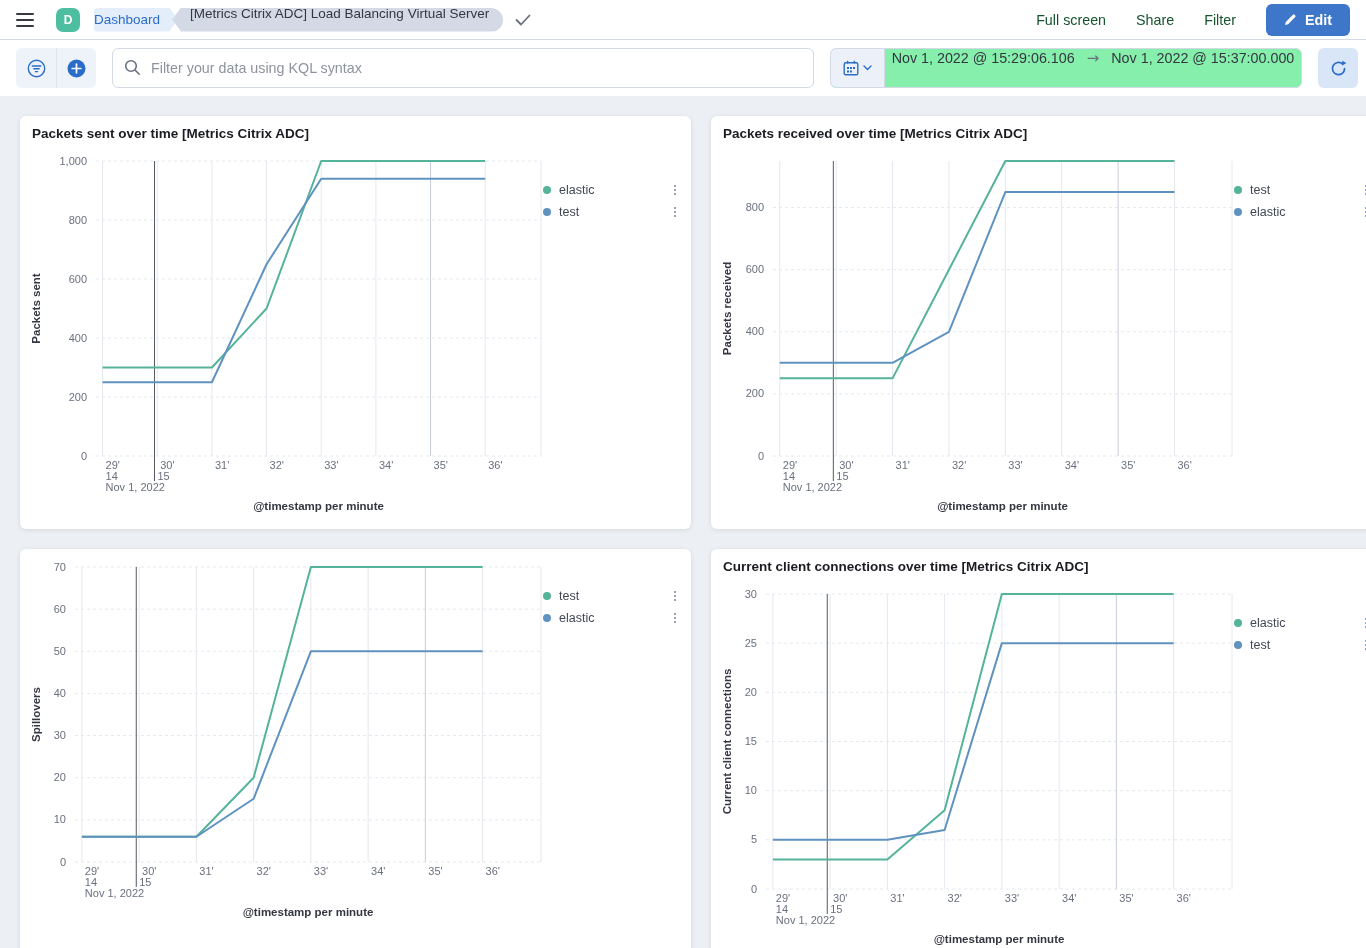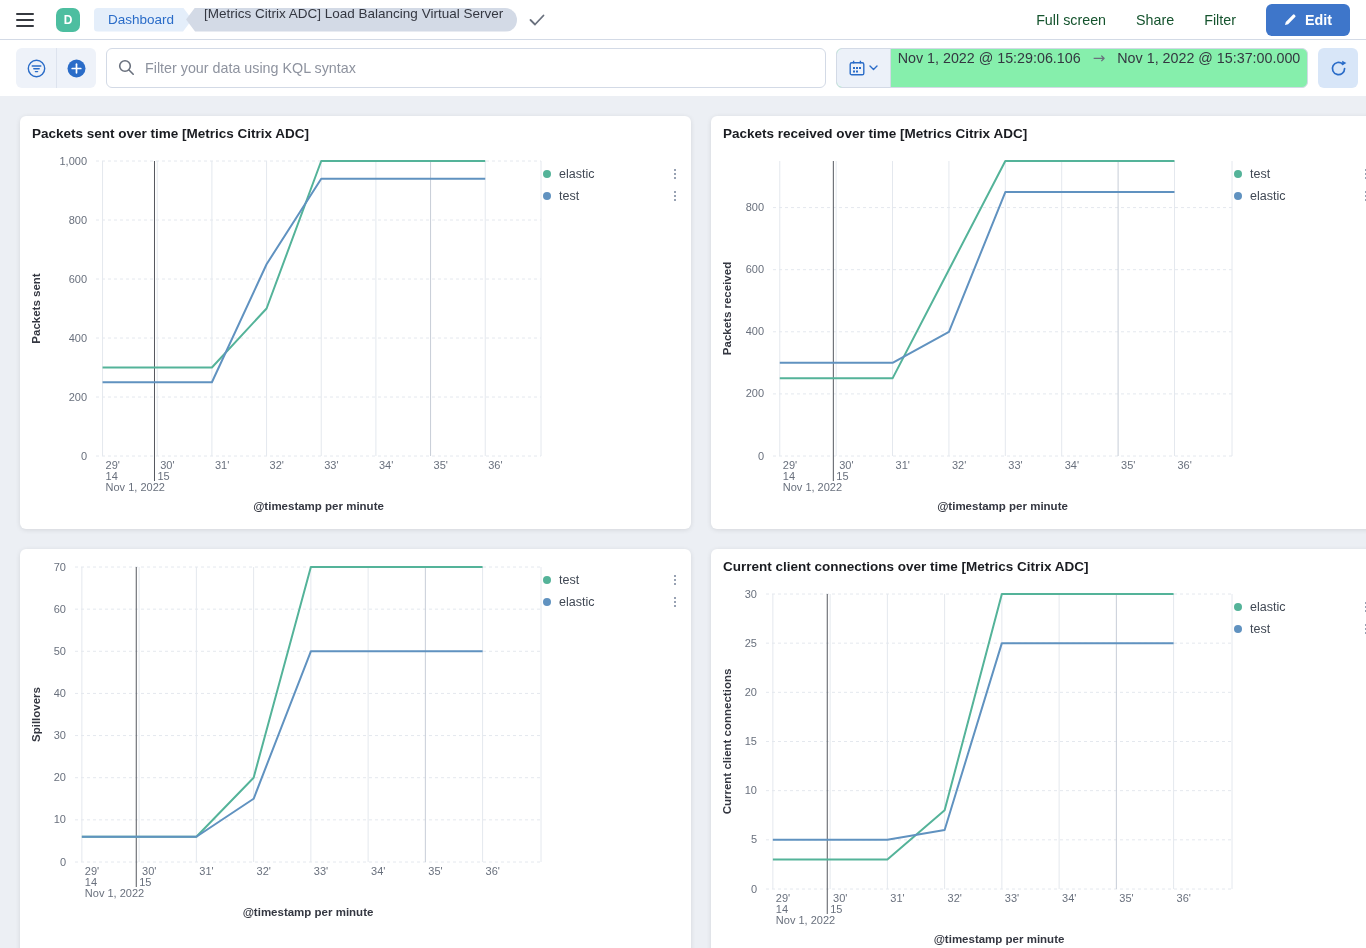--- a/index.html
+++ b/index.html
@@ -10,38 +10,38 @@
   .topnav { height:40px; background:#fff; border-bottom:1px solid #D3DAE6;
             display:flex; align-items:center; padding:0 16px; }
   .hamburger { width:18px; height:14px; display:flex; flex-direction:column;
                justify-content:space-between; cursor:pointer; margin-right:22px; }
   .hamburger span { height:2px; background:#36393F; border-radius:1px; }
   .space-avatar { width:24px; height:24px; border-radius:7px; background:#4DBEA0;
                   color:#fff; font-size:12px; font-weight:bold; display:flex;
                   align-items:center; justify-content:center; margin-right:14px; }
   .crumbs { display:flex; align-items:center; }
   .crumb1 { background:#E4EEFA; color:#2A6CC8; font-size:13.5px; height:24px;
-            display:flex; align-items:center; padding:0 18px 0 14px;
+            display:flex; align-items:center; padding:0 18px 0 0;
             clip-path:polygon(0 0, calc(100% - 9px) 0, 100% 50%, calc(100% - 9px) 100%, 0 100%);
             border-radius:4px 0 0 4px; }
   .crumb2 { background:#D3DAE6; color:#343741; font-size:13.5px; height:24px;
             display:flex; align-items:center; padding:0 14px 12px 18px; margin-left:-6px;
             clip-path:polygon(9px 0, 100% 0, 100% 100%, 9px 100%, 0 50%);
             border-radius:0 12px 12px 0; }
   .save-check { margin-left:12px; display:flex; }
   .nav-right { margin-left:auto; display:flex; align-items:center; gap:30px; }
   .nav-link { color:#14532d; font-size:14.3px; cursor:pointer; }
   .edit-btn { background:#3E76CA; color:#fff; border:none; border-radius:6px;
               height:32px; padding:0 18px; font-size:14.3px; font-weight:bold;
               display:flex; align-items:center; gap:8px; cursor:pointer;
               font-family:Liberation Sans, sans-serif; }
 
   
   .toolbar { height:56px; background:#fff; display:flex; align-items:center;
-             padding:8px 8px 8px 16px; gap:10px; }
+             padding:8px 8px 8px 16px; gap:16px; }
   .filter-group { display:flex; background:#EEF2F9; border-radius:6px; height:40px; }
   .icon-btn { width:40px; height:40px; display:flex; align-items:center;
               justify-content:center; cursor:pointer; }
   .filter-group .icon-btn + .icon-btn { border-left:1px solid #DDE3EE; }
   .kql-wrap { flex:1; position:relative; height:40px; }
   .kql-wrap input { width:100%; height:40px; border:1px solid #D3DAE6; border-radius:6px;
                     padding:0 12px 0 38px; font-size:14.3px; color:#343741;
                     font-family:"Liberation Sans",sans-serif; background:#fff; outline:none; }
   .kql-wrap input::placeholder { color:#8E939F; }
   .kql-search-icon { position:absolute; left:12px; top:11px; }
@@ -59,21 +59,21 @@
 
   
   .grid { padding:20px; display:grid; grid-template-columns:671px 671px;
           grid-auto-rows:413px; gap:20px; }
   .panel { background:#fff; border-radius:6px; box-shadow:0 1px 5px rgba(0,0,0,0.10);
            overflow:hidden; }
   .panel-title { padding:9px 12px 0; font-size:13.5px; font-weight:bold; color:#1A1C21;
                  line-height:18px; }
   .panel-body { display:flex; padding:0 8px; }
   svg.chart { margin-top:8px; display:block; }
-  .legend { width:140px; margin-top:20px; padding-right:4px; }
+  .legend { width:140px; margin-top:36px; padding-right:4px; }
   .legend-item { display:flex; align-items:center; gap:8px; height:22px; cursor:pointer; }
   .legend-dot { width:8px; height:8px; border-radius:50%; flex:none; }
   .legend-label { flex:1; font-size:12.5px; color:#404854; overflow:hidden;
                   white-space:nowrap; }
   .legend-menu { display:flex; flex-direction:column; gap:1.5px; padding:3px; cursor:pointer; }
   .legend-menu i { width:2.5px; height:2.5px; background:#98A2B3; display:block; }
 </style>
 </head>
 <body>
 

